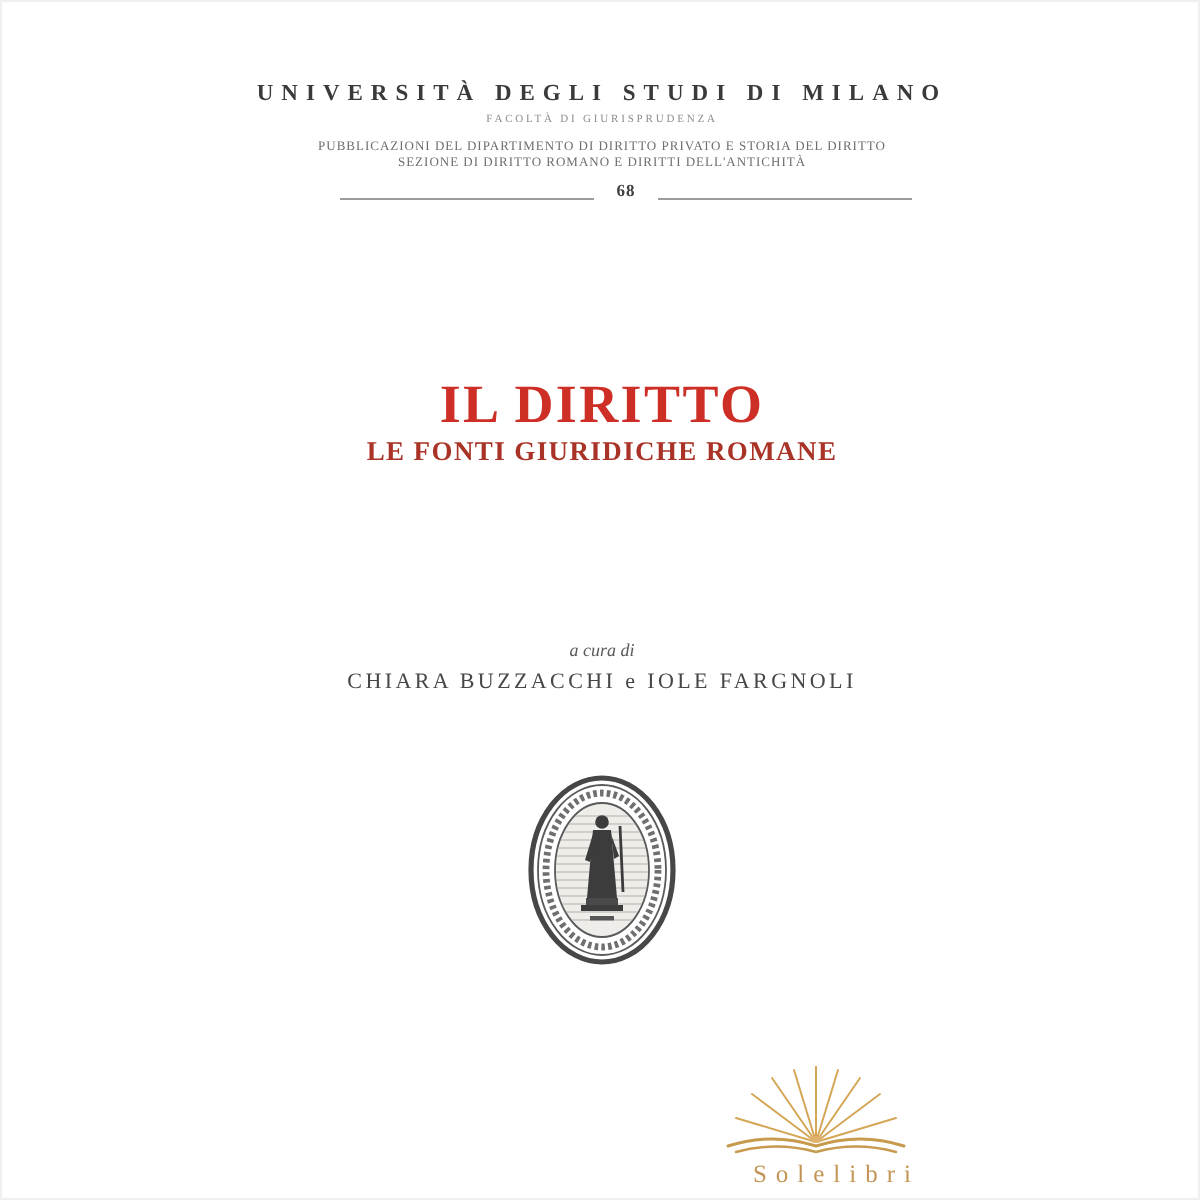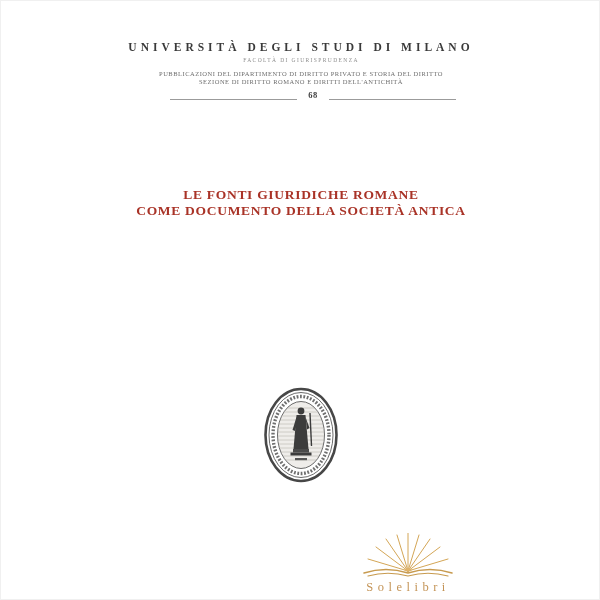--- a/index.html
+++ b/index.html
@@ -33,21 +33,21 @@
   
   .emblem { position:absolute; top:385px; left:261px; width:78px; height:98px; }
 
   
   .giuffre { position:absolute; left:238px; top:548px; display:flex; align-items:flex-start; }
   .g-mark  { width:29px; height:29px; }
   .g-text  { margin-left:7px; padding-top:3px; font-family:"Liberation Sans", sans-serif; }
   .g-word  { font-size:15.5px; font-weight:bold; letter-spacing:2.6px; color:#2b2826; line-height:15px; }
   .g-sub   { margin-top:2px; font-size:4.6px; letter-spacing:0.9px; color:#8f8b88; }
 
-  .solelibri { position:absolute; left:355px; top:532px; width:104px; text-align:center; }
+  .solelibri { position:absolute; left:355px; top:532px; width:104px; text-align:right; }
   .sole-rays { width:104px; height:46px; display:block; }
   .sole-word { margin-top:1px; font-size:12.5px; letter-spacing:4.5px; color:#c49457;
                font-family:"Liberation Serif", serif; }
 </style>
 </head>
 <body>
 
 <div class="cover">
 
   <div class="header">
@@ -59,27 +59,31 @@
     </div>
   </div>
   <div class="divider">
     <span class="rule"></span>
     <span class="num">68</span>
     <span class="rule"></span>
   </div>
 
   <div class="title-block">
     <div class="title">
+      <div>IL DIRITTO</div>
     </div>
     <div class="subtitle">
       <div>LE FONTI GIURIDICHE ROMANE</div>
-      <div>COME DOCUMENTO DELLA SOCIETÀ ANTICA</div>
     </div>
   </div>
 
+  <div class="editors">
+    <div class="acura">a cura di</div>
+    <div class="names">CHIARA BUZZACCHI e IOLE FARGNOLI</div>
+  </div>
 
   <div class="emblem">
     <svg width="78" height="98" viewBox="0 0 78 98">
       <defs>
         <clipPath id="sealClip">
             <ellipse cx="39" cy="49" rx="23" ry="33"></ellipse>
           </clipPath>
       </defs>
       <ellipse cx="39" cy="49" rx="35.5" ry="46" fill="none" stroke="#474747" stroke-width="2.6"></ellipse>
       <ellipse cx="39" cy="49" rx="32" ry="42.5" fill="none" stroke="#5a5a5a" stroke-width="0.9"></ellipse>

